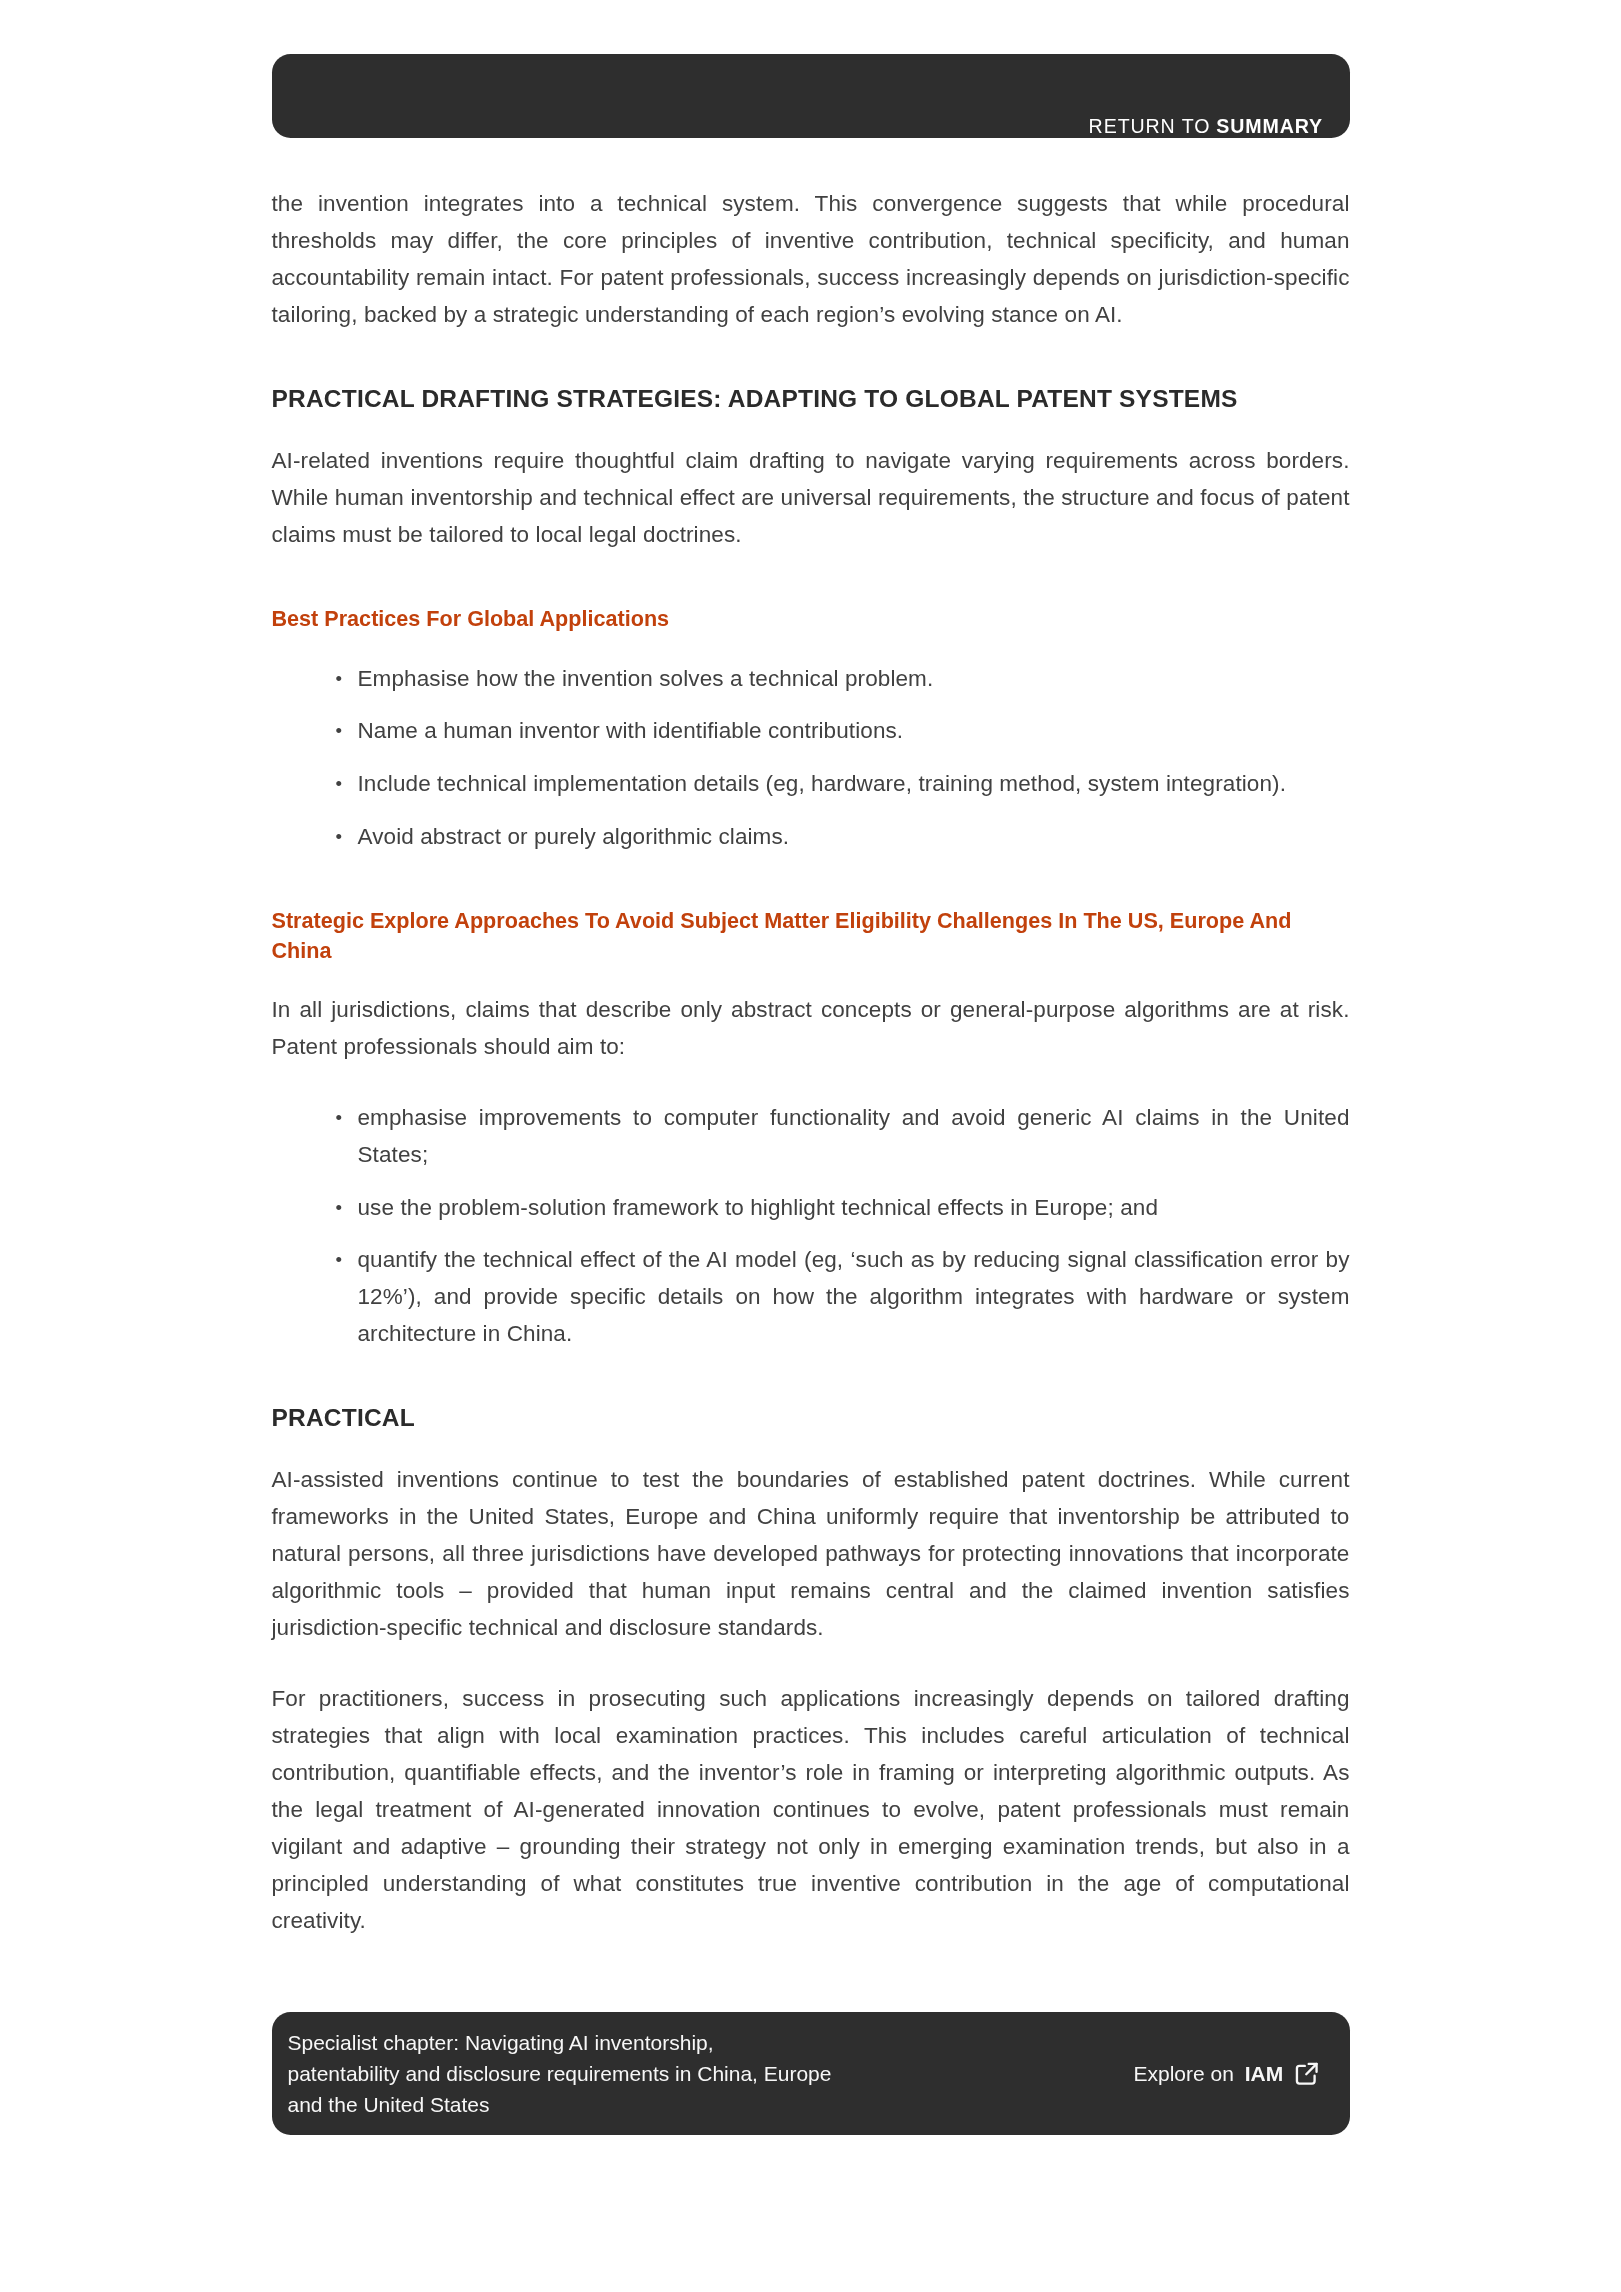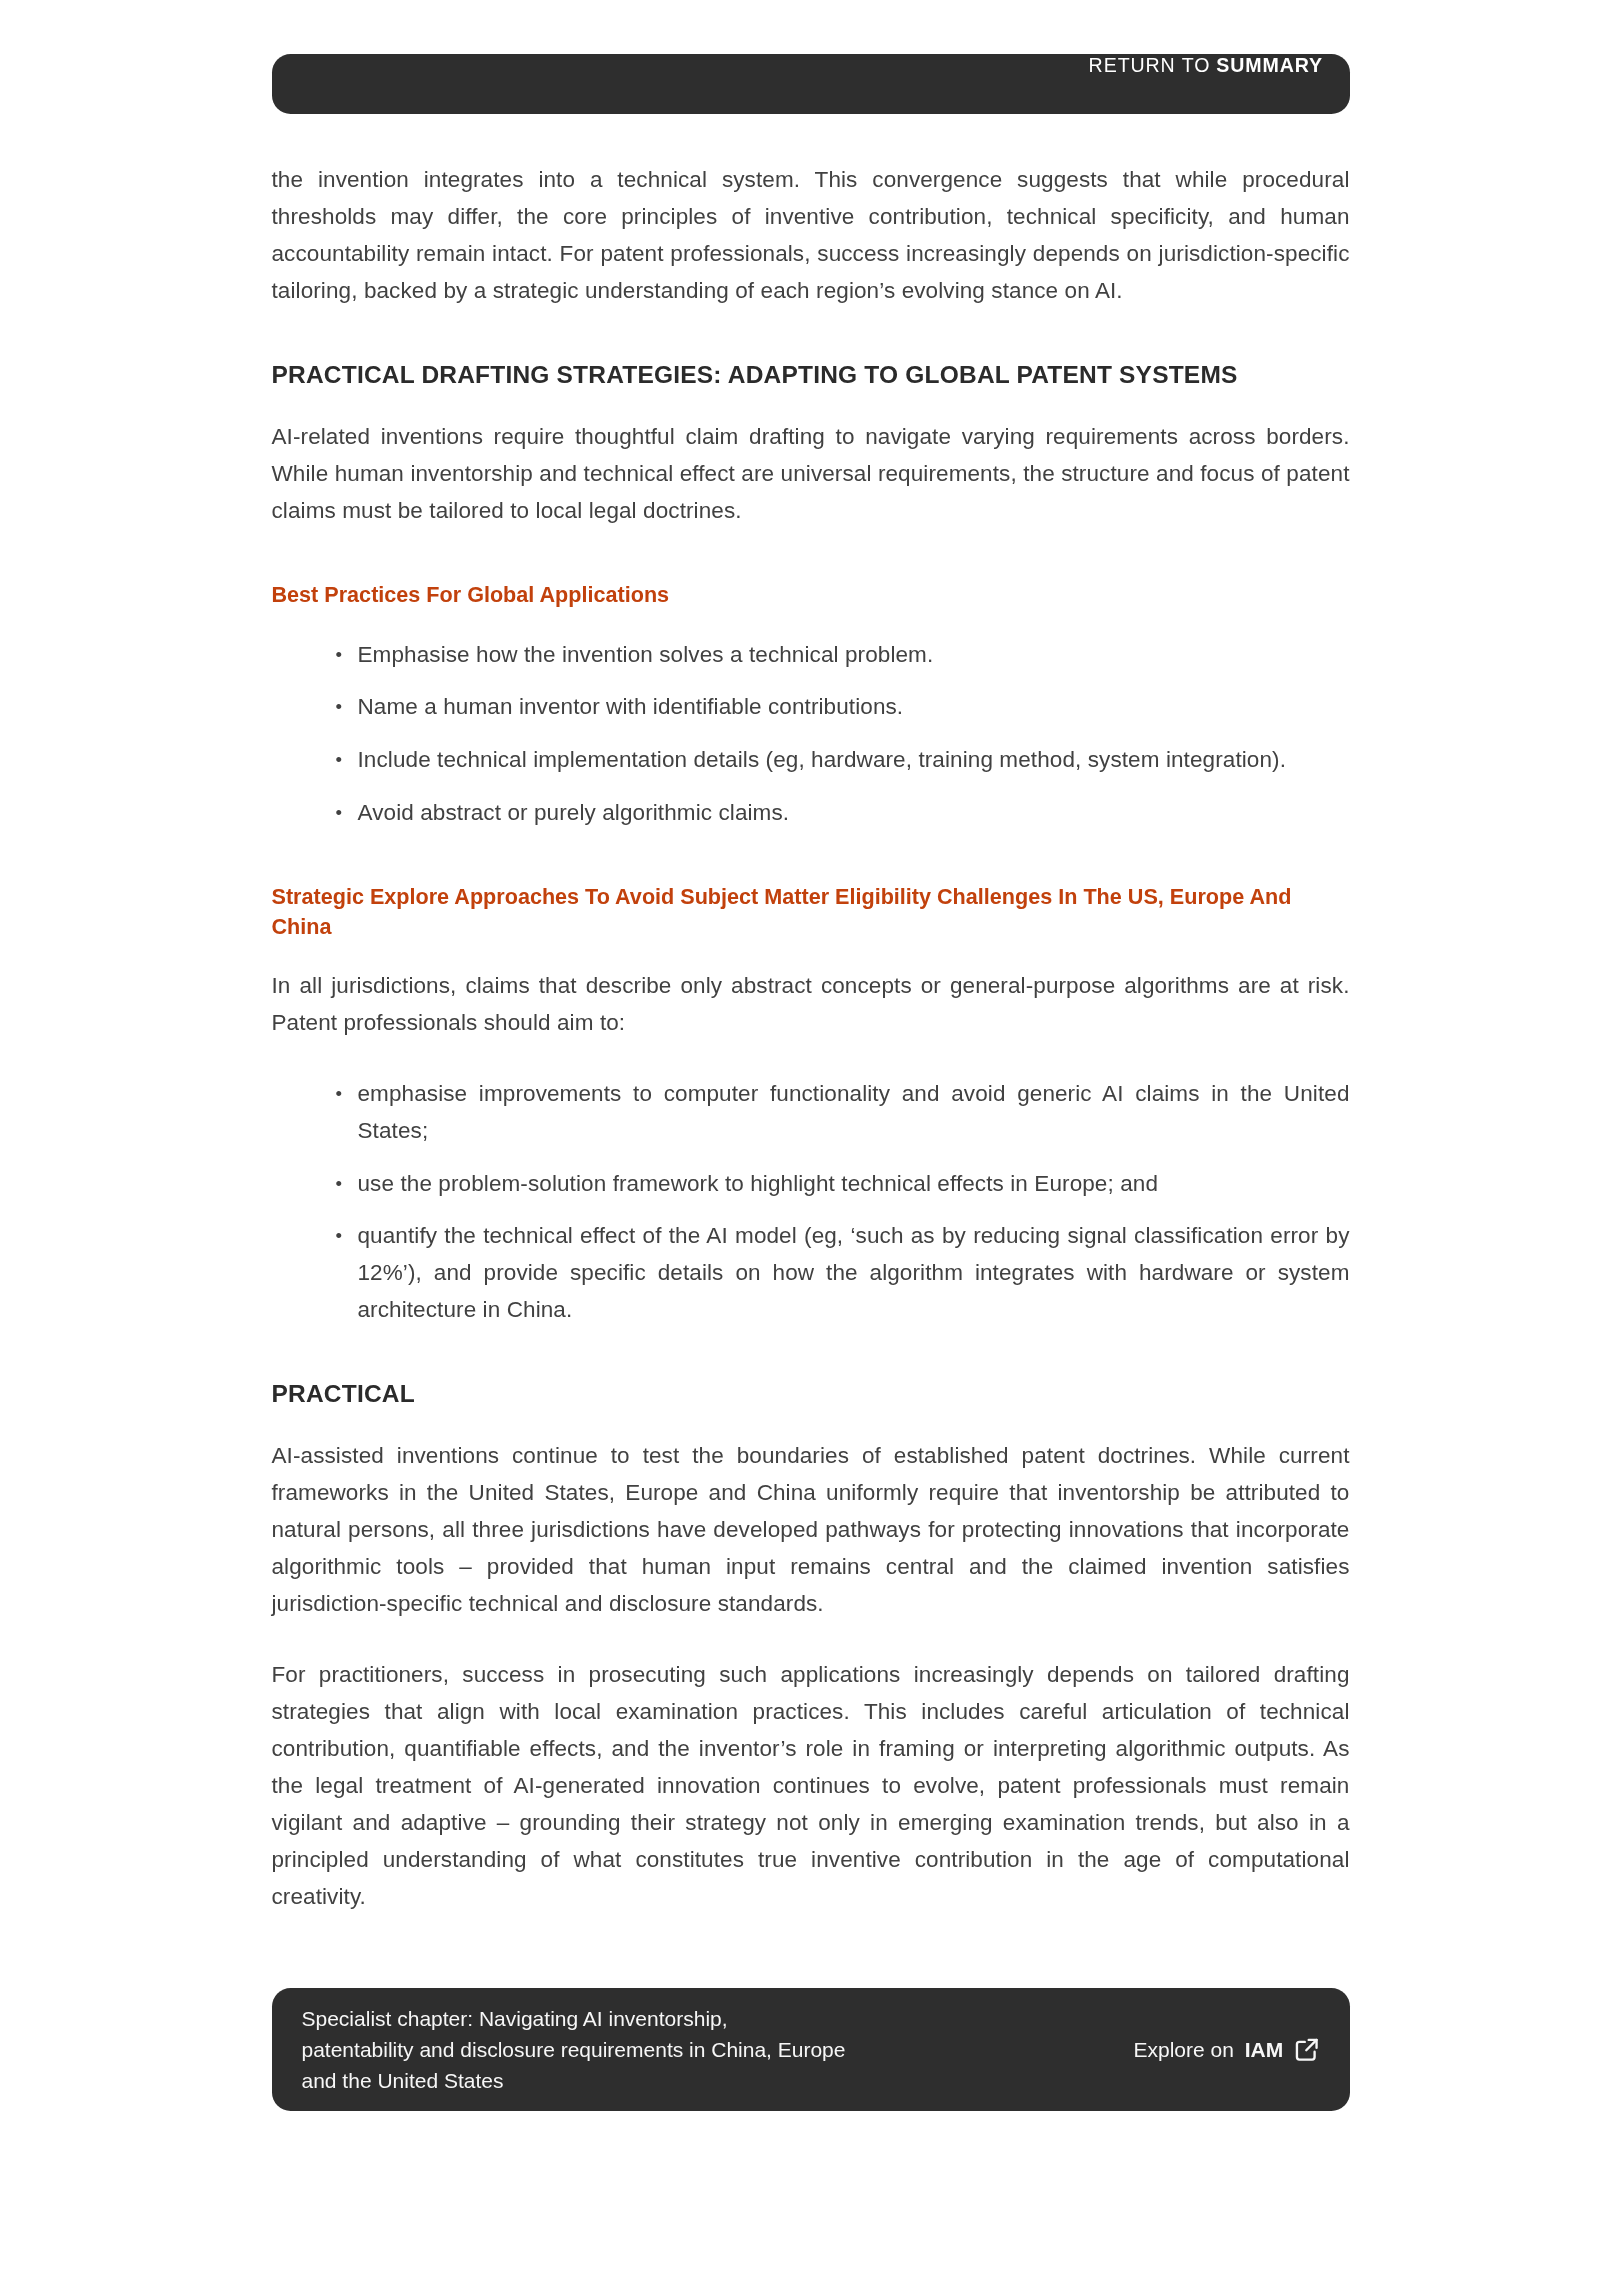--- a/index.html
+++ b/index.html
@@ -12,25 +12,25 @@
     height: 2293px;
     overflow: hidden;
     font-family: "Liberation Sans", sans-serif;
   }
   .page {
     width: 1078px;
     margin: 0 auto;
     padding-top: 54px;
   }
   .topbar {
-    height: 60px;
+    height: 84px;
     background: #2e2e2e;
     border-radius: 18.6px;
     display: flex;
-    align-items: flex-start;
+    align-items: flex-end;
     justify-content: flex-end;
     padding: 0 26.5px;
     box-sizing: border-box;
     color: #ffffff;
     font-size: 19.6px;
     letter-spacing: 0.9px;
     cursor: pointer;
   }
   .topbar .bold { font-weight: 700; }
   .topbar .reg  { font-weight: 400; margin-right: 5.9px; }
@@ -88,21 +88,21 @@
   }
 
   .footerbar {
     margin-top: 73px;
     height: 123px;
     background: #2e2e2e;
     border-radius: 18.6px;
     display: flex;
     align-items: center;
     justify-content: space-between;
-    padding: 0 30px 0 30px;
+    padding: 0 30px 0 16px;
     box-sizing: border-box;
   }
   .footer-left {
     color: #f7f7f7;
     font-size: 21px;
     line-height: 31px;
     white-space: pre-line;
   }
   .footer-right {
     display: flex;

